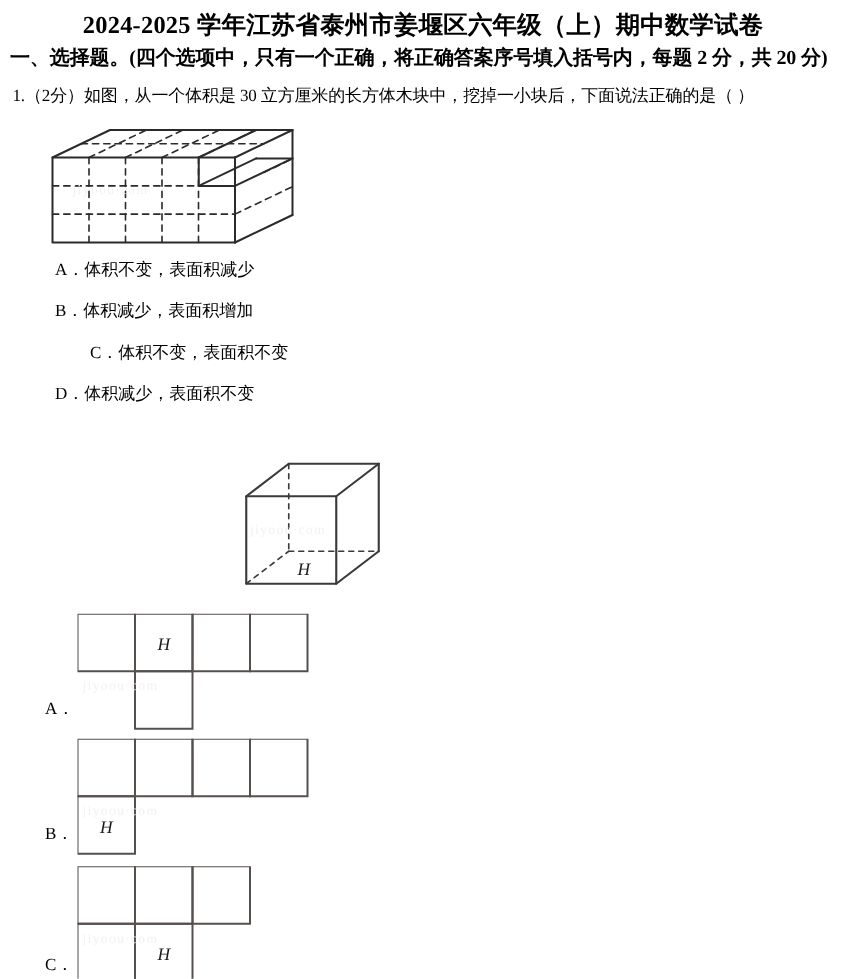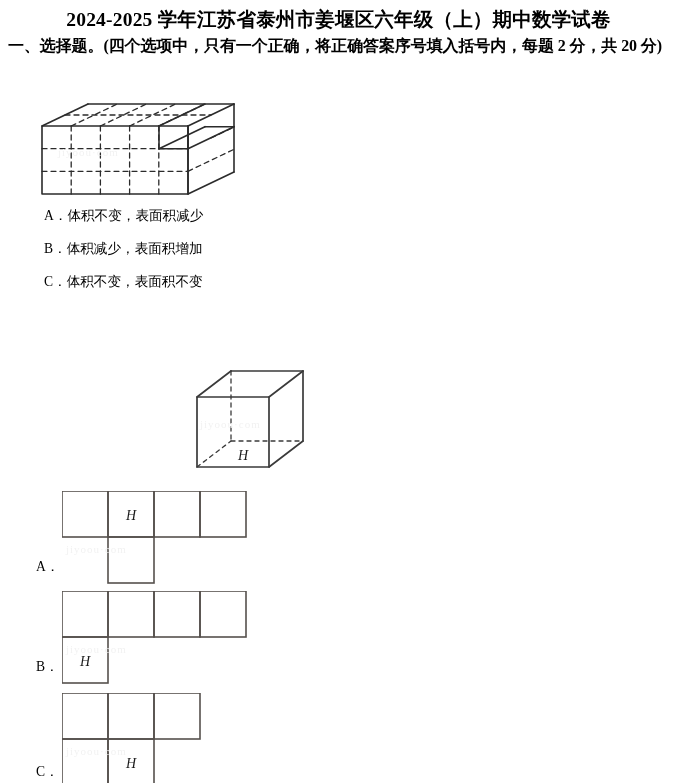--- a/index.html
+++ b/index.html
@@ -116,20 +116,21 @@
 </style>
 </head>
 <body>
 
 <div class="page">
 
   <div class="paper-title">2024-2025 学年江苏省泰州市姜堰区六年级（上）期中数学试卷</div>
 
   <div class="section-heading">一、选择题。(四个选项中，只有一个正确，将正确答案序号填入括号内，每题 2 分，共 20 分)</div>
 
+  <div class="q-stem" id="q1-stem">1.（2分）如图，从一个体积是 30 立方厘米的长方体木块中，挖掉一小块后，下面说法正确的是（      ）</div>
 
   <div class="figure" id="q1-figure" style="left:36px; top:100px;">
     <svg width="216" height="100" viewBox="0 0 216 100">
       <g fill="none" stroke="#2b2b2b" stroke-width="1.6" stroke-linecap="round" stroke-linejoin="round">
 
         <rect x="6" y="26" width="146" height="68"></rect>
 
         <g stroke-dasharray="5,4" stroke-width="1.3">
           <line x1="35.2" y1="26" x2="35.2" y2="94"></line>
           <line x1="64.4" y1="26" x2="64.4" y2="94"></line>
@@ -180,22 +181,25 @@
   </div>
 
   <div class="watermark" style="left:58px; top:146px;">jiyoou·com</div>
 
   <div class="opt-line" style="top:207px;">
     <span class="opt-key">A．</span><span>体积不变，表面积减少</span>
   </div>
   <div class="opt-line" style="top:240px;">
     <span class="opt-key">B．</span><span>体积减少，表面积增加</span>
   </div>
-  <div class="opt-line" style="top:273px;">
+  <div class="opt-line" style="top:273px;margin-left:28px;">
     <span class="opt-key">C．</span><span>体积不变，表面积不变</span>
+  </div>
+  <div class="opt-line" style="top:306px;">
+    <span class="opt-key">D．</span><span>体积减少，表面积不变</span>
   </div>
 
 
   <div class="figure" id="q2-figure" style="left:183px; top:367px;">
     <svg width="134" height="106" viewBox="0 0 134 106">
       <g fill="none" stroke="#3a3a3a" stroke-width="1.7" stroke-linecap="round" stroke-linejoin="round">
 
         <rect x="14" y="30" width="72" height="70"></rect>
 
         <line x1="14" y1="30" x2="48" y2="4"></line>

